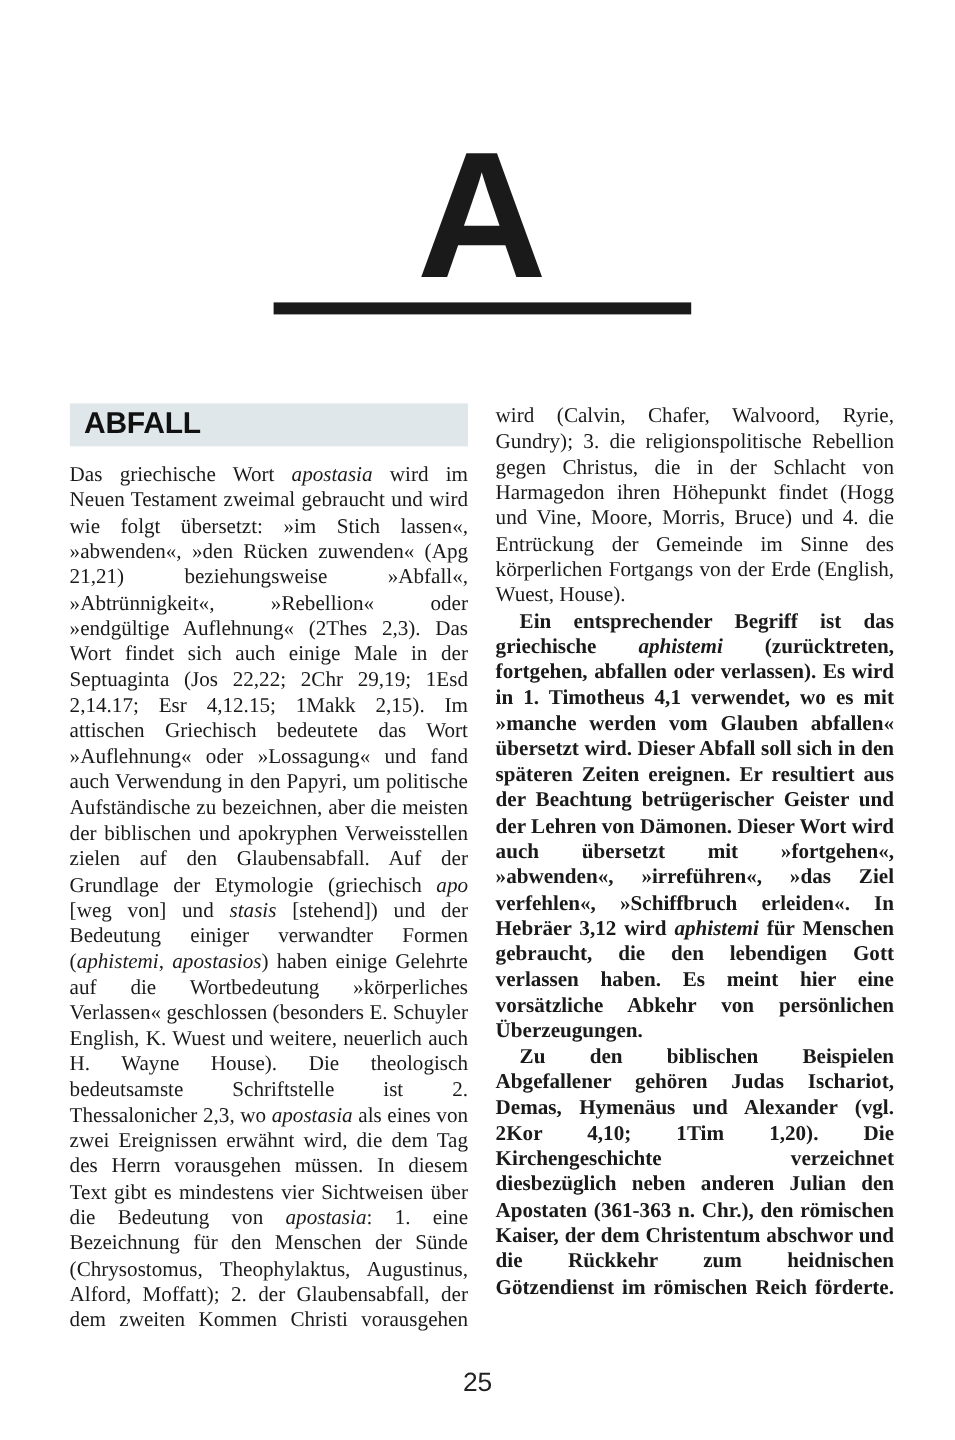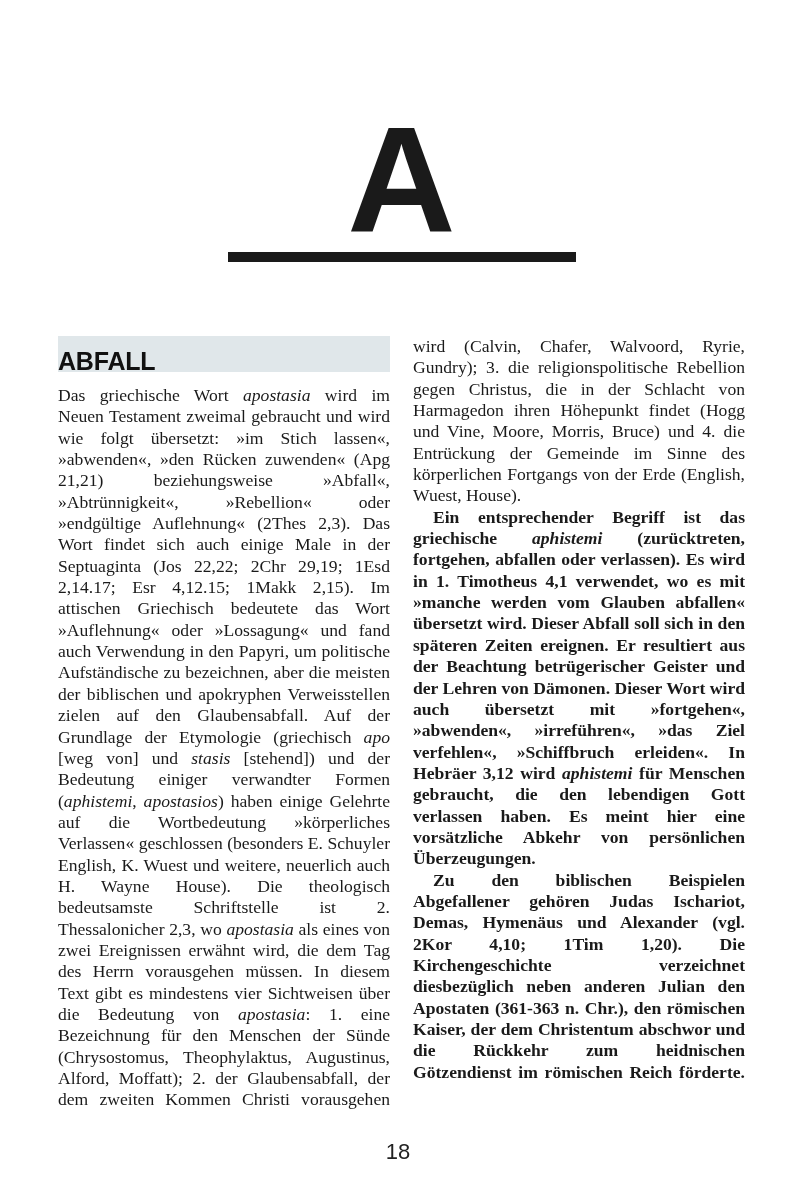--- a/index.html
+++ b/index.html
@@ -51,21 +51,22 @@
     font-size: 17.6px;
     line-height: 21.35px;
     text-align: justify;
     color: var(--text-color, #1a1a1a);
   }
   .entry-title-bar {
     background: var(--title-bg, #e0e7ea);
     height: 36px;
     margin-bottom: 13px;
     display: flex;
-    align-items: flex-end;
+    align-items: center;
+    padding-left: 12px;
     break-inside: avoid;
   }
   .entry-title {
     font-family: "Liberation Sans", "DejaVu Sans", sans-serif;
     font-weight: bold;
     font-size: 25px;
     letter-spacing: -0.2px;
     color: #111111;
   }
   .body-para { margin: 0; }
@@ -97,15 +98,15 @@
     <div class="entry-title-bar">
       <span class="entry-title">ABFALL</span>
     </div>
     <div id="paragraphs">
         <p class="body-para"><span>Das griechische Wort </span><i>apostasia</i><span> wird im Neuen Testament zweimal gebraucht und wird wie folgt übersetzt: »im Stich lassen«, »abwenden«, »den Rücken zuwenden« (Apg 21,21) beziehungsweise »Abfall«, »Abtrünnigkeit«, »Rebellion« oder »endgültige Auflehnung« (2Thes 2,3). Das Wort findet sich auch einige Male in der Septuaginta (Jos 22,22; 2Chr 29,19; 1Esd 2,14.17; Esr 4,12.15; 1Makk 2,15). Im attischen Griechisch bedeutete das Wort »Auflehnung« oder »Lossagung« und fand auch Verwendung in den Papyri, um politische Aufständische zu bezeichnen, aber die meisten der biblischen und apokryphen Verweisstellen zielen auf den Glaubensabfall. Auf der Grundlage der Etymologie (griechisch </span><i>apo</i><span> [weg von] und </span><i>stasis</i><span> [stehend]) und der Bedeutung einiger verwandter Formen (</span><i>aphistemi</i><span>, </span><i>apostasios</i><span>) haben einige Gelehrte auf die Wortbedeutung »körperliches Verlassen« geschlossen (besonders E. Schuyler English, K. Wuest und weitere, neuerlich auch H. Wayne House). Die theologisch bedeutsamste Schriftstelle ist 2. Thessalonicher 2,3, wo </span><i>apostasia</i><span> als eines von zwei Ereignissen erwähnt wird, die dem Tag des Herrn vorausgehen müssen. In diesem Text gibt es mindestens vier Sichtweisen über die Bedeutung von </span><i>apostasia</i><span>: 1. eine Bezeichnung für den Menschen der Sünde (Chrysostomus, Theophylaktus, Augustinus, Alford, Moffatt); 2. der Glaubensabfall, der dem zweiten Kommen Christi vorausgehen wird (Calvin, Chafer, Walvoord, Ryrie, Gundry); 3. die religionspolitische Rebellion gegen Christus, die in der Schlacht von Harmagedon ihren Höhepunkt findet (Hogg und Vine, Moore, Morris, Bruce) und 4. die Entrückung der Gemeinde im Sinne des körperlichen Fortgangs von der Erde (English, Wuest, House).</span></p>
         <p class="body-para indent"><span>Ein entsprechender Begriff ist das griechische </span><i>aphistemi</i><span> (zurücktreten, fortgehen, abfallen oder verlassen). Es wird in 1. Timotheus 4,1 verwendet, wo es mit »manche werden vom Glauben abfallen« übersetzt wird. Dieser Abfall soll sich in den späteren Zeiten ereignen. Er resultiert aus der Beachtung betrügerischer Geister und der Lehren von Dämonen. Dieser Wort wird auch übersetzt mit »fortgehen«, »abwenden«, »irreführen«, »das Ziel verfehlen«, »Schiffbruch erleiden«. In Hebräer 3,12 wird </span><i>aphistemi</i><span> für Menschen gebraucht, die den lebendigen Gott verlassen haben. Es meint hier eine vorsätzliche Abkehr von persönlichen Überzeugungen.</span></p>
         <p class="body-para indent"><span>Zu den biblischen Beispielen Abgefallener gehören Judas Ischariot, Demas, Hymenäus und Alexander (vgl. 2Kor 4,10; 1Tim 1,20). Die Kirchengeschichte verzeichnet diesbezüglich neben anderen Julian den Apostaten (361-363 n. Chr.), den römischen Kaiser, der dem Christentum abschwor und die Rückkehr zum heidnischen Götzendienst im römischen Reich förderte. Ob solche Glaubensverleugnung offenbart, dass einer niemals wirklich</span></p>
       </div>
   </div>
 
-  <div class="page-number">18</div>
+  <div class="page-number">25</div>
 
 </div>
 
 </body></html>

